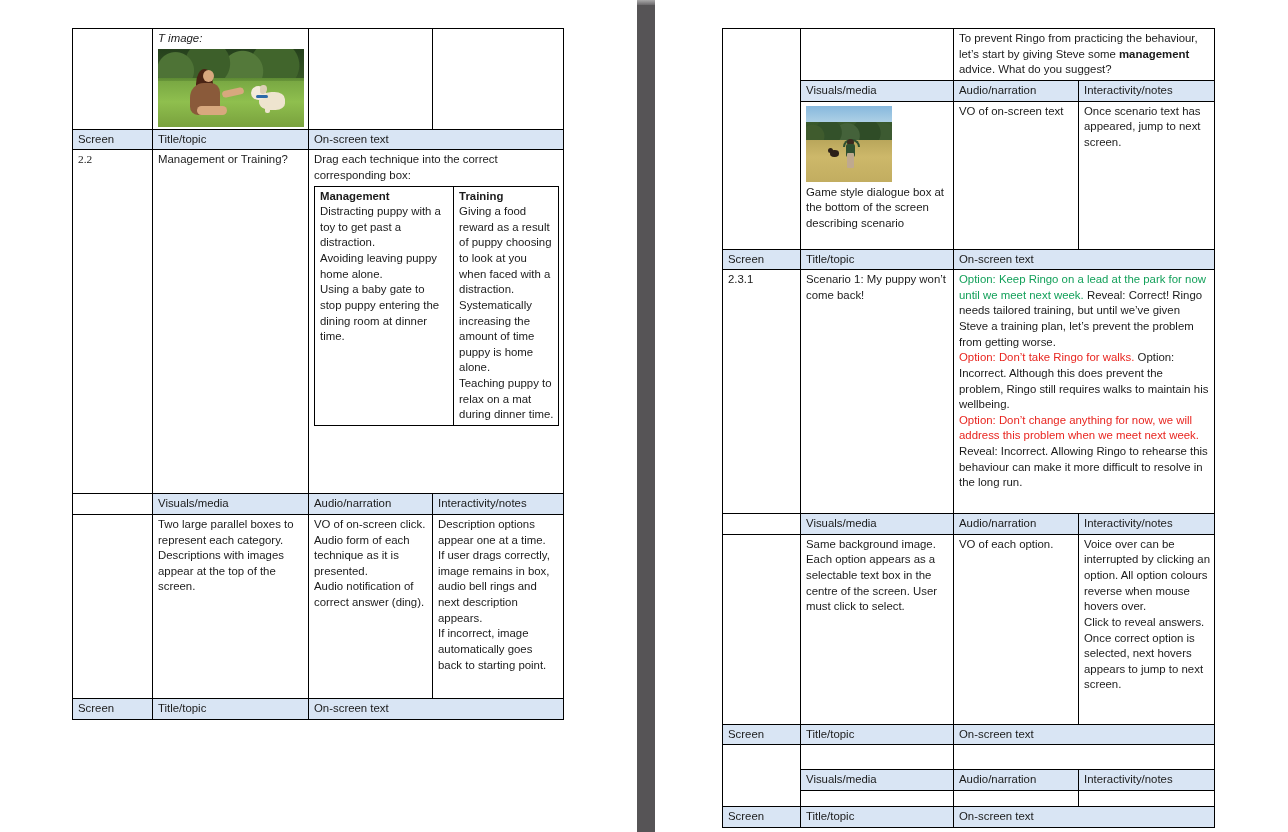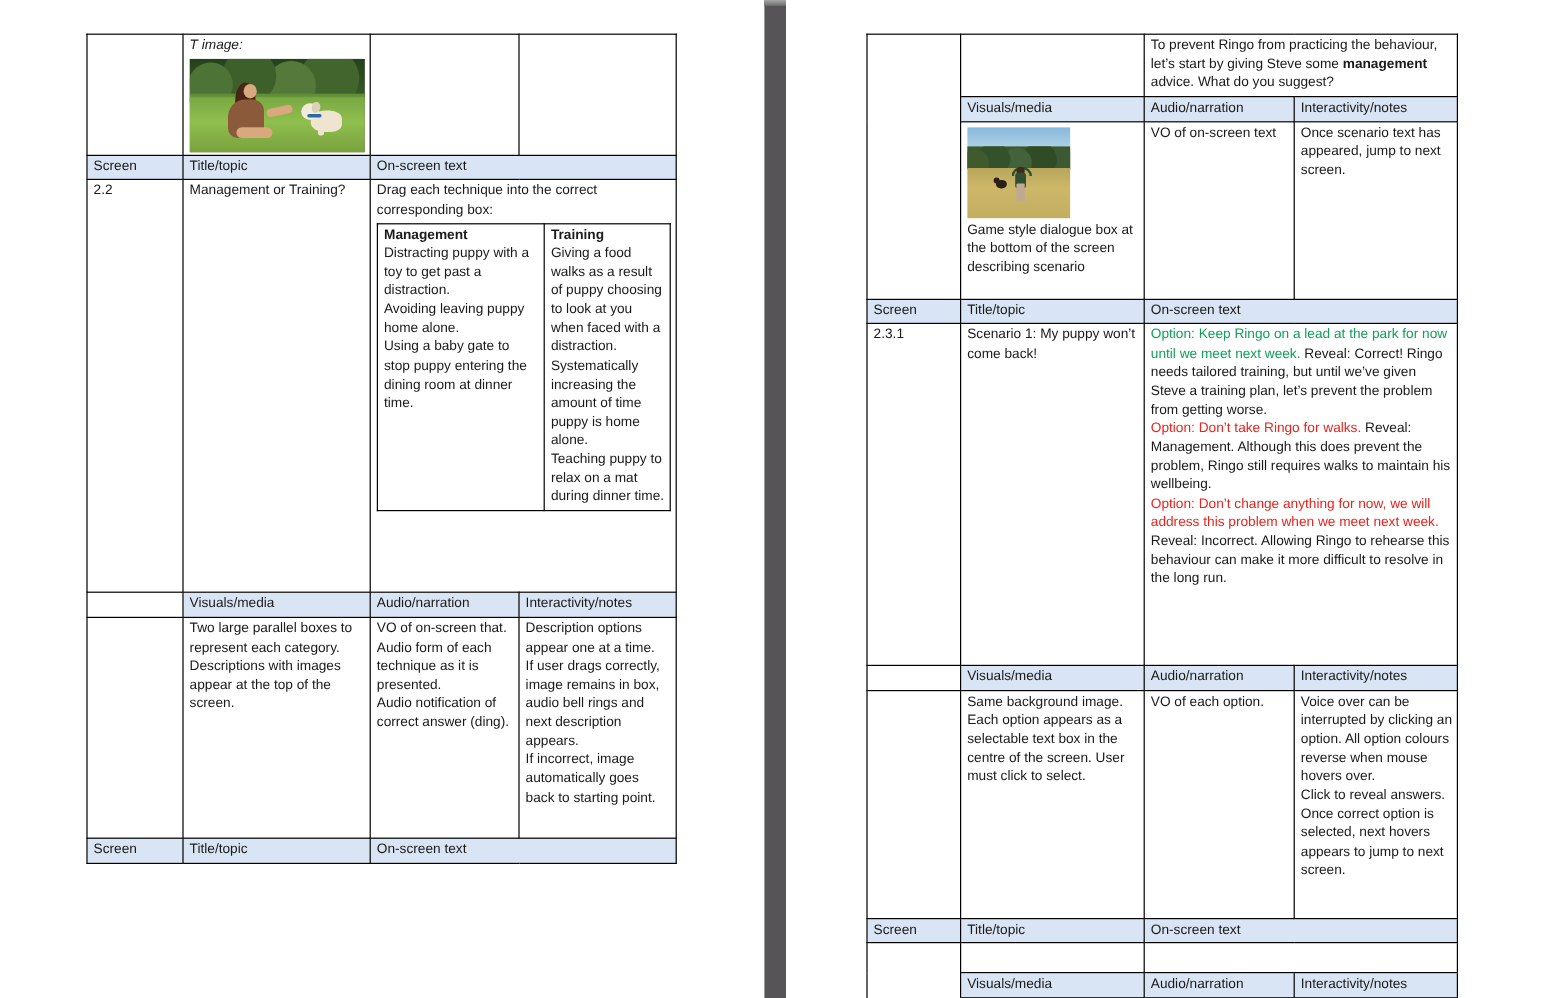--- a/index.html
+++ b/index.html
@@ -206,21 +206,21 @@
         <td class="blank"></td>
       </tr>
 
       <tr>
         <td class="hdr">Screen</td>
         <td class="hdr">Title/topic</td>
         <td class="hdr" colspan="2">On-screen text</td>
       </tr>
 
       <tr>
-        <td style="height:344px;">2.2</td>
+        <td style="height:344px;font-family:Liberation Serif, serif;">2.2</td>
         <td>Management or Training?</td>
         <td colspan="2">
           <div>Drag each technique into the correct corresponding box:</div>
           <table class="inner">
             <colgroup>
                   <col style="width:57%">
                   <col style="width:43%">
                 </colgroup>
             <tbody>
                   <tr>
@@ -228,21 +228,21 @@
                 <div class="bold">Management</div>
                 <div class="lines">
                   <div>Distracting puppy with a toy to get past a distraction.</div>
                   <div>Avoiding leaving puppy home alone.</div>
                   <div>Using a baby gate to stop puppy entering the dining room at dinner time.</div>
                 </div>
               </td>
               <td>
                 <div class="bold">Training</div>
                 <div class="lines">
-                  <div>Giving a food walks as a result of puppy choosing to look at you when faced with a distraction.</div>
+                  <div>Giving a food reward as a result of puppy choosing to look at you when faced with a distraction.</div>
                   <div>Systematically increasing the amount of time puppy is home alone.</div>
                   <div>Teaching puppy to relax on a mat during dinner time.</div>
                 </div>
               </td>
             </tr>
           </tbody>
               </table>
         </td>
       </tr>
 
@@ -250,21 +250,21 @@
         <td class="blank"></td>
         <td class="hdr">Visuals/media</td>
         <td class="hdr">Audio/narration</td>
         <td class="hdr">Interactivity/notes</td>
       </tr>
 
       <tr>
         <td class="blank" style="height:184px;"></td>
         <td>Two large parallel boxes to represent each category. Descriptions with images appear at the top of the screen.</td>
         <td>
-          <div>VO of on-screen that.</div>
+          <div>VO of on-screen click.</div>
           <div>Audio form of each technique as it is presented.</div>
           <div>Audio notification of correct answer (ding).</div>
         </td>
         <td>
           <div>Description options appear one at a time.</div>
           <div>If user drags correctly, image remains in box, audio bell rings and next description appears.</div>
           <div>If incorrect, image automatically goes back to starting point.</div>
         </td>
       </tr>
 
@@ -328,28 +328,28 @@
         <td>Once scenario text has appeared, jump to next screen.</td>
       </tr>
 
       <tr>
         <td class="hdr">Screen</td>
         <td class="hdr">Title/topic</td>
         <td class="hdr" colspan="2">On-screen text</td>
       </tr>
 
       <tr>
-        <td style="height:285px;">2.3.1</td>
+        <td style="height:244px;">2.3.1</td>
         <td>Scenario 1: My puppy won’t come back!</td>
         <td colspan="2">
           <div>
             <span class="green">Option: Keep Ringo on a lead at the park for now until we meet next week.</span><span> Reveal: Correct! Ringo needs tailored training, but until we’ve given Steve a training plan, let’s prevent the problem from getting worse.</span>
           </div>
           <div>
-            <span class="red">Option: Don’t take Ringo for walks.</span><span> Reveal: Management. Although this does prevent the problem, Ringo still requires walks to maintain his wellbeing.</span>
+            <span class="red">Option: Don’t take Ringo for walks.</span><span> Option: Incorrect. Although this does prevent the problem, Ringo still requires walks to maintain his wellbeing.</span>
           </div>
           <div>
             <span class="red">Option: Don’t change anything for now, we will address this problem when we meet next week.</span><span> Reveal: Incorrect. Allowing Ringo to rehearse this behaviour can make it more difficult to resolve in the long run.</span>
           </div>
         </td>
       </tr>
 
       <tr>
         <td class="blank"></td>
         <td class="hdr">Visuals/media</td>

